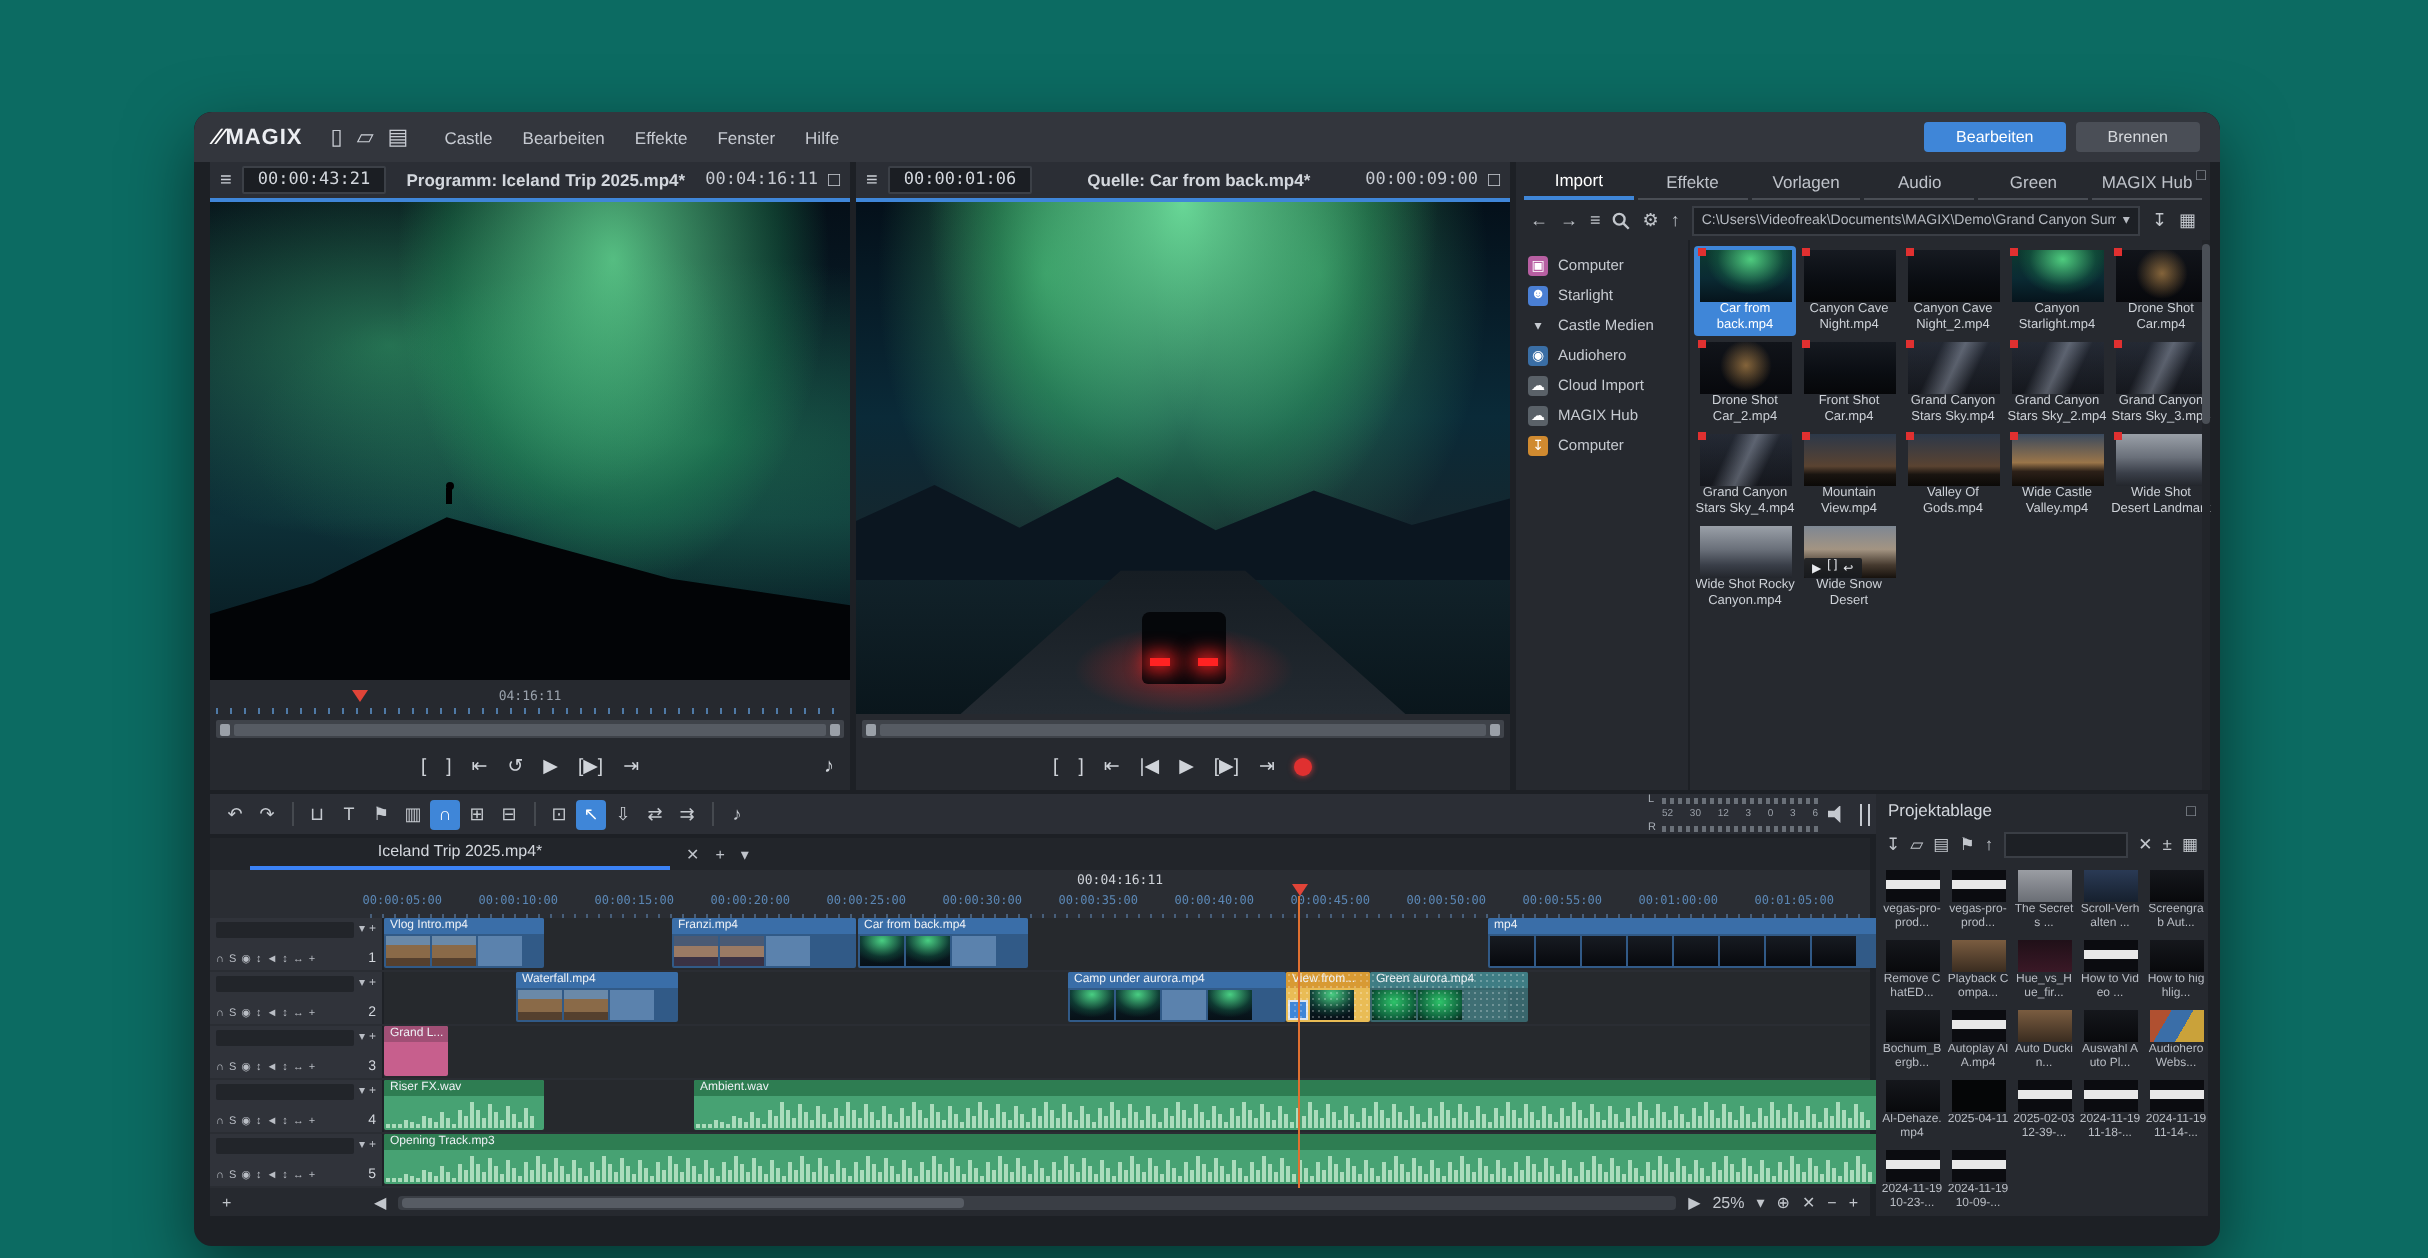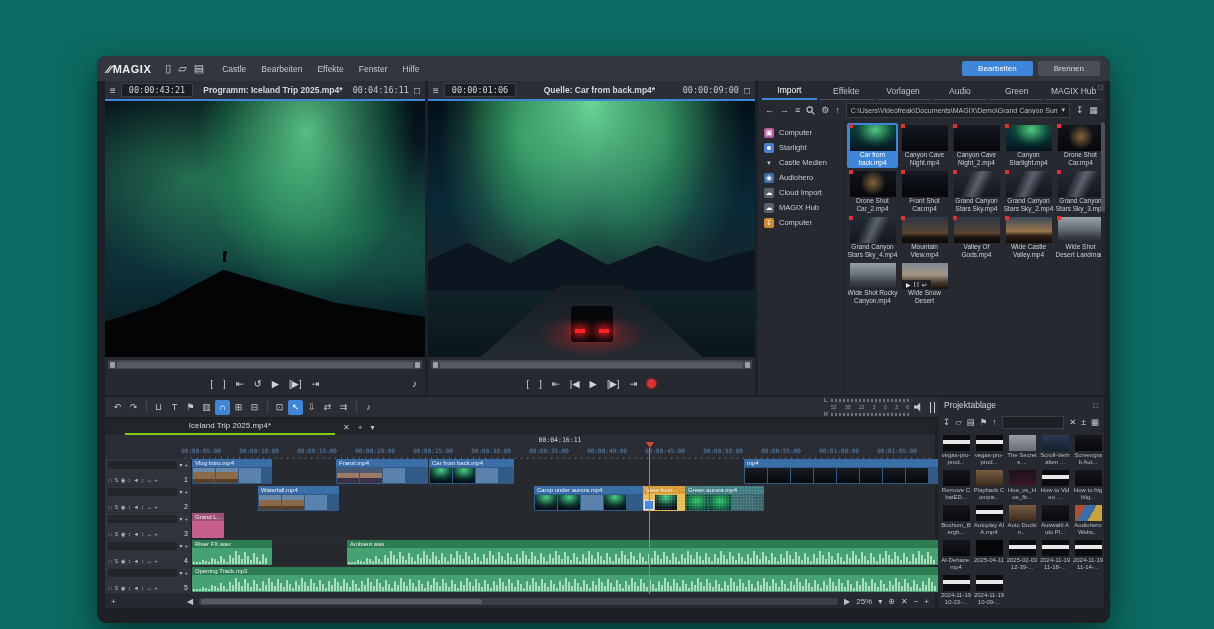--- a/index.html
+++ b/index.html
@@ -101,21 +101,21 @@
   .mrow{display:flex;align-items:center;gap:3px}
   .mlab{font-size:5.5px;color:#aab0b8;width:4px}
   .mbar{width:78px;height:3px;background:repeating-linear-gradient(90deg,#6a7078 0 2px,transparent 2px 4px)}
   .mscale{width:78px;display:flex;justify-content:space-between;font-size:5px;color:#9aa0a8;margin-left:7px}
   .spk{width:10px;height:9px;background:#c5c9cf;clip-path:polygon(0 32%,32% 32%,62% 0,62% 100%,32% 68%,0 68%)}
   .mixer{width:11px;height:11px;background:
     linear-gradient(90deg,transparent 1px,#c5c9cf 1px 2px,transparent 2px 5px,#c5c9cf 5px 6px,transparent 6px 9px,#c5c9cf 9px 10px,transparent 10px)}
   
   .timeline{position:absolute;left:8px;top:363px;width:830px;bottom:15px;background:#26292f;display:flex;flex-direction:column}
   .tl-tabs{height:16px;display:flex;align-items:center;background:#22252a;gap:8px;flex:none}
-  .tl-tab{width:210px;margin-left:20px;text-align:center;font-size:8px;color:#d3d7dd;border-bottom:2px solid #84cc16;height:13px;line-height:12px;white-space:nowrap;overflow:hidden}
+  .tl-tab{width:210px;margin-left:20px;text-align:center;font-size:8px;color:#d3d7dd;border-bottom:2px solid #3b82f6;height:13px;line-height:12px;white-space:nowrap;overflow:hidden}
   .tl-tab-btn{font-size:8px;color:#bfc3ca}
   .tl-main{flex:1;position:relative;background:#2a2d33;min-height:0}
   .tl-ruler{position:absolute;left:80px;right:0;top:0;height:24px;
     background-image:repeating-linear-gradient(90deg,rgba(95,135,180,.55) 0 1px,transparent 1px 6px);
     background-size:100% 2px;background-position:0 100%;background-repeat:no-repeat}
   .tl-dur{position:absolute;left:0;right:0;top:1px;text-align:center;font-size:6.5px;color:#cfd3d9}
   .tick{position:absolute;top:12px;width:56px;text-align:right;font-size:6px;color:#5b87b5;white-space:nowrap}
   .tl-tracks{position:absolute;left:0;right:0;top:24px;bottom:0}
   .track{height:26px;margin-bottom:1px;display:flex}
   .thead{width:80px;background:#30333a;border-right:1px solid #1e2126;padding:2px 3px;display:flex;flex-direction:column;justify-content:space-between;flex:none}
@@ -211,20 +211,24 @@
         <span class="h-ico">≡</span>
         <span class="tc-chip mono">00:00:43:21</span>
         <span class="mon-title">Programm: Iceland Trip 2025.mp4*</span>
         <span class="mon-dur mono">00:04:16:11</span>
         <span class="h-ico">□</span>
       </div>
       <div class="video video-program">
         <div class="hill"></div>
         <div class="person"></div>
       </div>
+      <div class="mon-ruler">
+        <span class="ruler-label mono">04:16:11</span>
+        <span class="ruler-ph" id="prog-ph" style="left: 23%;"></span>
+      </div>
       <div class="mon-scroll">
           <span class="sthumb"></span>
         </div>
       <div class="transport" id="prog-transport">
           <span class="t-ico">[</span>
           <span class="t-ico">]</span>
           <span class="t-ico">⇤</span>
           <span class="t-ico">↺</span>
           <span class="t-ico">▶</span>
           <span class="t-ico">[▶]</span>

